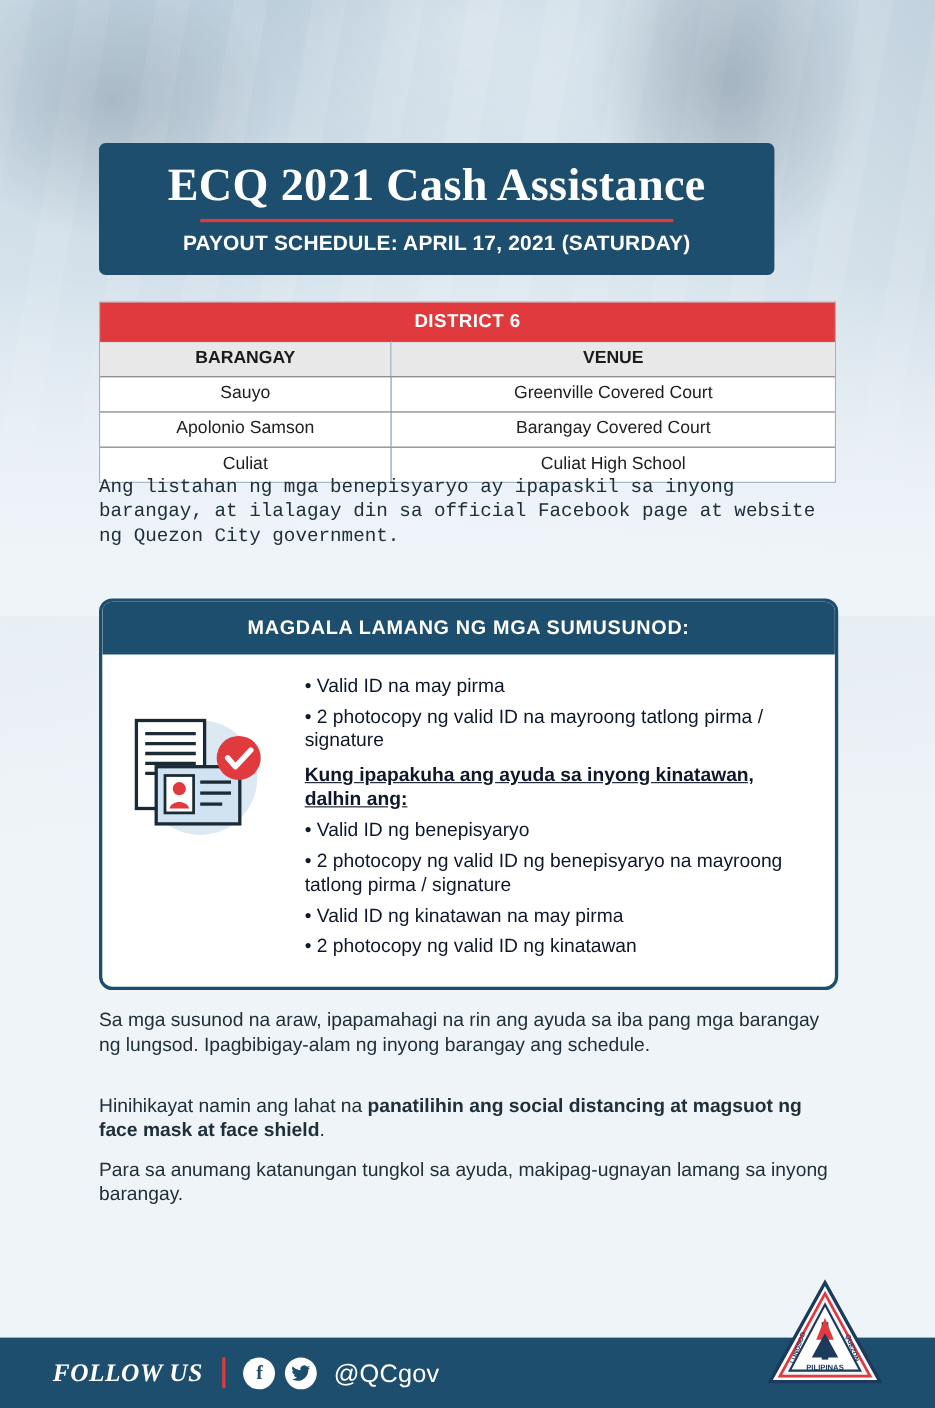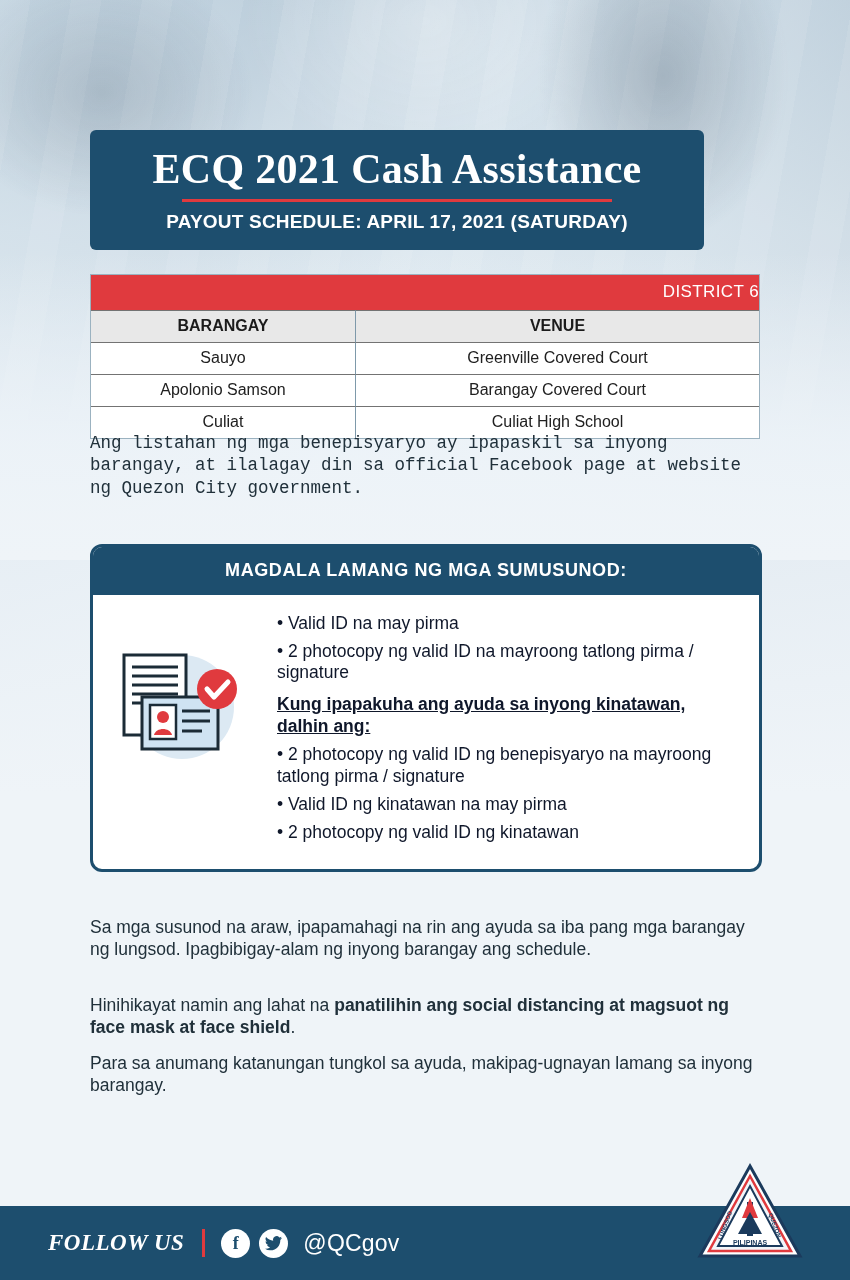--- a/index.html
+++ b/index.html
@@ -82,23 +82,23 @@
     position: absolute;
     left: 90px; top: 274px;
     width: 670px;
     border: 1px solid #9bb2c0;
     background: #fff;
   }
   .t-row { display: flex; }
   .t-district {
     background: #e03a3e;
     color: #fff;
-    font-weight: normal;
+    font-weight: bold;
     font-size: 17px;
-    text-align: right;
+    text-align: center;
     padding: 7px 0 8px;
     letter-spacing: .4px;
   }
   .t-head .cell {
     background: #e8e8e8;
     font-weight: bold;
     font-size: 16px;
     color: #1b1b1b;
   }
   .cell {
@@ -166,21 +166,21 @@
   
   .para-2 { top: 916px; }
   .para-3 { top: 994px; }
   .para-4 { top: 1052px; }
   .para b { font-weight: bold; }
 
   
   .footer {
     position: absolute;
     left: 0; bottom: 0;
-    width: 850px; height: 74px;
+    width: 850px; height: 64px;
     background: #1d4e6e;
     display: flex;
     align-items: center;
   }
   .follow {
     color: #fff;
     font-family: "Liberation Serif", serif;
     font-weight: bold;
     font-style: italic;
     font-size: 23px;
@@ -276,20 +276,21 @@
             <line x1="72" y1="90" x2="92" y2="90"></line>
           </g>
           <circle cx="107" cy="48" r="20" fill="#e03a3e"></circle>
           <path d="M97 48l7 8 14-15" fill="none" stroke="#ffffff" stroke-width="5" stroke-linecap="round" stroke-linejoin="round"></path>
         </svg>
       </div>
       <div class="req-list">
         <p>• Valid ID na may pirma</p>
         <p>• 2 photocopy ng valid ID na mayroong tatlong pirma / signature</p>
         <p class="bold">Kung ipapakuha ang ayuda sa inyong kinatawan, dalhin ang:</p>
+        <p>• Valid ID ng benepisyaryo</p>
         <p>• 2 photocopy ng valid ID ng benepisyaryo na mayroong tatlong pirma / signature</p>
         <p>• Valid ID ng kinatawan na may pirma</p>
         <p>• 2 photocopy ng valid ID ng kinatawan</p>
       </div>
     </div>
   </div>
 
   <div class="para para-2">Sa mga susunod na araw, ipapamahagi na rin ang ayuda sa iba pang mga barangay ng lungsod. Ipagbibigay-alam ng inyong barangay ang schedule.</div>
   <div class="para para-4">Para sa anumang katanungan tungkol sa ayuda, makipag-ugnayan lamang sa inyong barangay.</div>
   <div class="para para-3">

